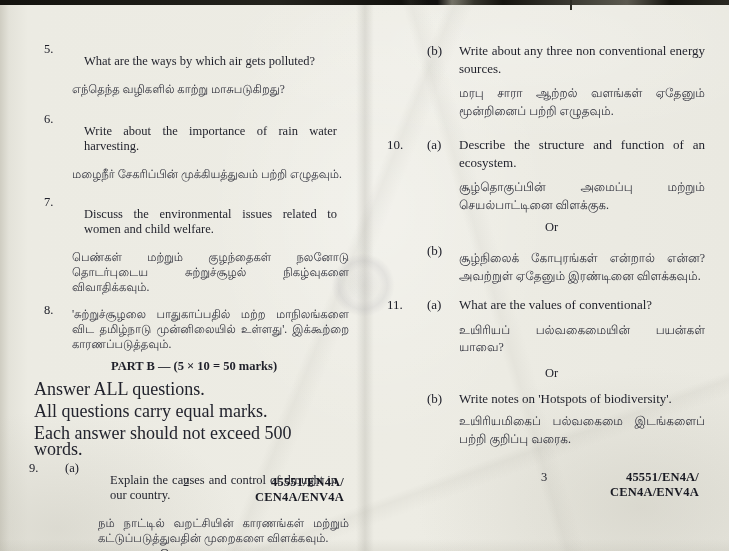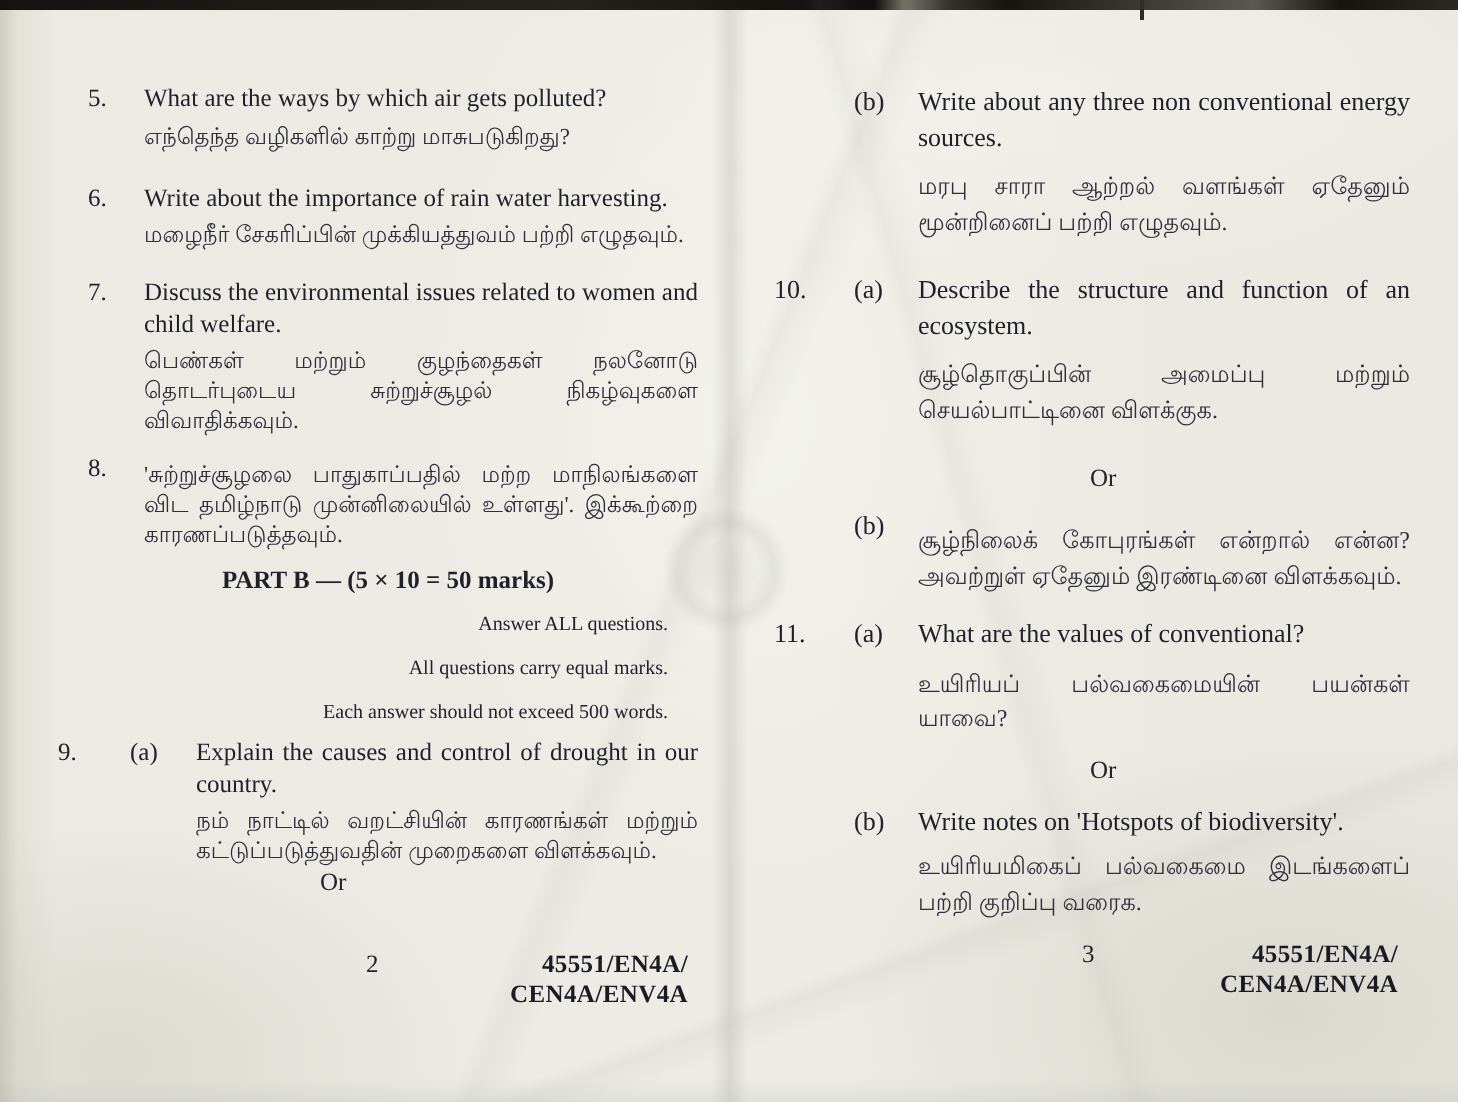--- a/index.html
+++ b/index.html
@@ -47,51 +47,51 @@
 
   .page { position: absolute; top: 42px; }
   .page-left  { left: 24px;  width: 325px; }
   .page-right { left: 377px; width: 328px; }
 
   .q { display: flex; align-items: flex-start; }
   .qnum, .qletter { color: #20212b; font-size: 12.5px; line-height: 15.5px; }
   .qbody { flex: 1 1 auto; min-width: 0; }
 
   
-  .page-left .en { font-size: 12.5px; line-height: 15.5px; color: #1f202a; text-align: justify; margin: 0; }
+  .page-left .en { font-size: 12.5px; line-height: 15.5px; color: #1f202a; text-align: justify; margin: 12px; }
   .page-left .ta { font-size: 11.5px; line-height: 15px;  color: #2e2f3a; text-align: justify; margin: 4px 0 0; }
   .page-left .qnum { flex: 0 0 28px; }
   .q5 { margin-left: 20px; margin-bottom: 15px; }
   .q6 { margin-left: 20px; margin-bottom: 13px; }
   .q7 { margin-left: 20px; margin-bottom: 8px; }
   .q8 { margin-left: 20px; margin-bottom: 6px; }
   .q9 { margin-left: 5px; }
   .q9 .qnum { flex: 0 0 36px; }
   .q9 .qletter { flex: 0 0 33px; }
 
   .part-header {
     margin: 0 0 7px 30px; width: 280px; text-align: center;
     font-weight: bold; font-size: 12.5px; line-height: 16px; color: #1f202a;
   }
   .instruction {
-    margin: 0 0 6px 10px; width: 300px; text-align: right;
-    font-size: 10px; line-height: 16px; color: #22232d;
+    margin: 0 0 6px 10px; width: 300px; text-align: left;
+    font-size: 18px; line-height: 16px; color: #22232d;
   }
   .instr-last { margin-bottom: 4px; }
 
   .or-line { font-size: 12.5px; line-height: 14px; color: #22232d; margin: 0; }
   .or-left { margin: 0 0 0 136px; }
 
   
   .page-right .en { font-size: 13px; line-height: 17.5px; color: #1f202a; text-align: justify; margin: 0; }
   .page-right .ta { font-size: 12px; line-height: 17.5px; color: #2e2f3a; text-align: justify; margin: 8px 0 0; }
   .page-right .qnum { flex: 0 0 40px; font-size: 13px; line-height: 17.5px; }
   .page-right .qletter { flex: 0 0 32px; font-size: 13px; line-height: 17.5px; }
   .q9b  { margin-left: 50px; margin-bottom: 16px; }
-  .q10a { margin-left: 10px; margin-bottom: 18px; }
+  .q10a { margin-left: 10px; margin-bottom: 6px; }
   .q10b { margin-left: 50px; margin-bottom: 11px; }
   .q11a { margin-left: 10px; margin-bottom: 9px; }
   .q11b { margin-left: 50px; }
   .q11b .ta { margin-top: 6px; }
   .or-right-1 { margin: 0 0 7px 168px; line-height: 15px; }
   .or-right-2 { margin: 0 0 9px 168px; line-height: 15px; }
 
   
   .pgnum { position: absolute; font-size: 12.5px; color: #22232d; }
   .codes {

